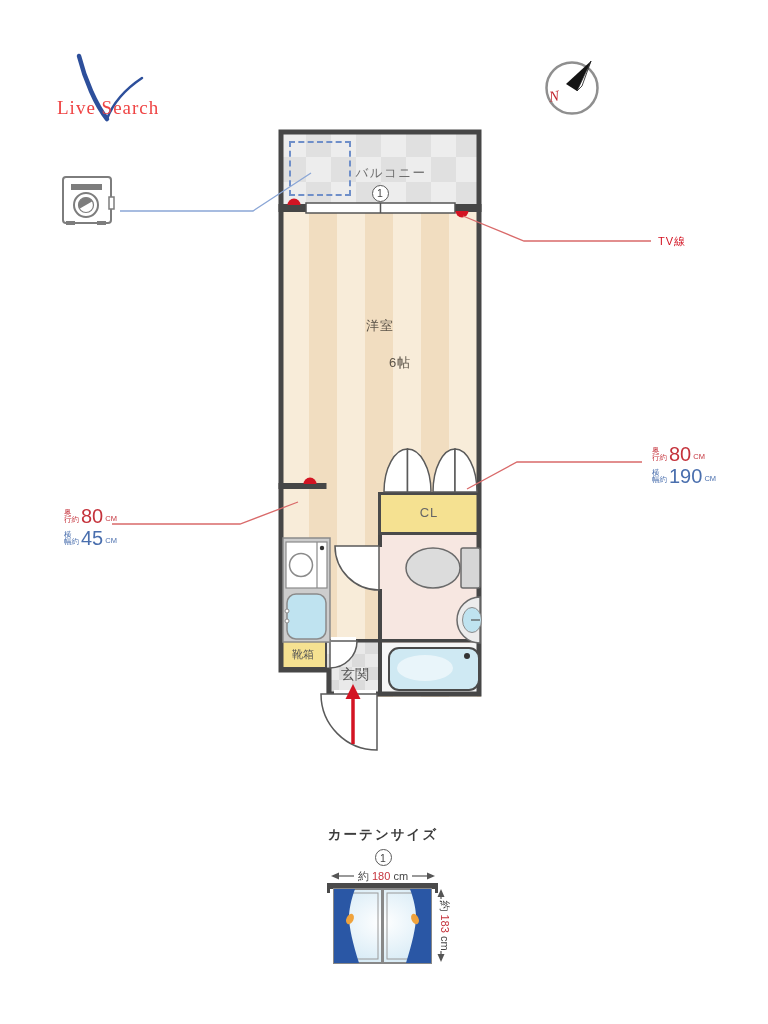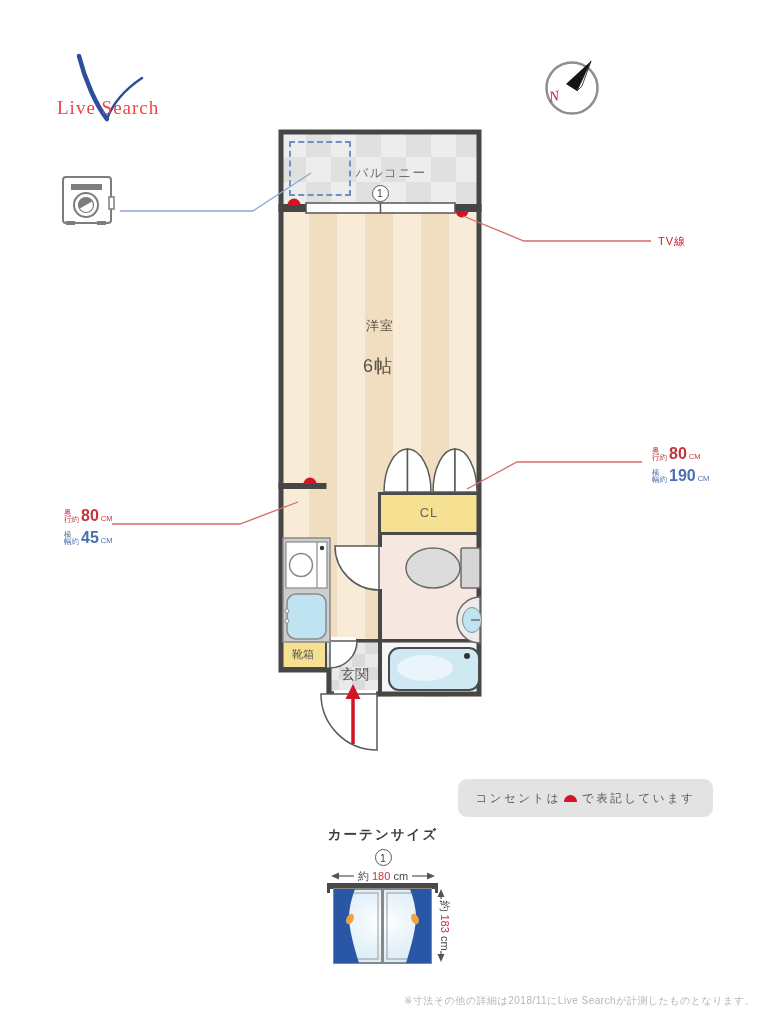--- a/index.html
+++ b/index.html
@@ -22,36 +22,36 @@
   .cl-box { left:378px; top:492px; width:103px; height:43px; background:#f5e191; border:3px solid #4a4a4a; }
   .shoebox-box { left:281px; top:640px; width:46px; height:29px; background:#f5e191; border:2.5px solid #4a4a4a; }
   .washer-dashed { left:289px; top:141px; width:62px; height:55px; border:2px dashed #6f8fc9; }
 
   svg.overlay { position:absolute; left:0; top:0; z-index:2; pointer-events:none; }
 
   .txt { position:absolute; z-index:3; color:#5b5348; }
   .center { text-align:center; }
   .lbl-balcony { left:331px; top:165px; width:120px; font-size:12.5px; letter-spacing:1.5px; color:#6e6e6e; }
   .lbl-room   { left:330px; top:317px; width:100px; font-size:13px; letter-spacing:1px; }
-  .lbl-size   { left:328px; top:354px; width:100px; font-size:18px; letter-spacing:1px; }
+  .lbl-size   { left:350px; top:354px; width:100px; font-size:13px; letter-spacing:1px; }
   .lbl-cl     { left:389px; top:505px; width:80px; font-size:13px; letter-spacing:1px; color:#666; }
   .lbl-shoe   { left:273px; top:647px; width:60px; font-size:11px; color:#555; }
   .lbl-genkan { left:325px; top:666px; width:60px; font-size:14px; color:#555; }
   .lbl-tv     { left:658px; top:234px; font-size:11px; letter-spacing:1px; color:#d31423; }
 
   .num-circle { position:absolute; z-index:3; width:17px; height:17px; border:1.5px solid #5a5a5a;
     border-radius:50%; background:#fff; font-size:10.5px; color:#444;
     display:flex; align-items:center; justify-content:center; }
 
   .meas { position:absolute; z-index:3; display:flex; flex-direction:column; gap:6px; }
   .meas-row { display:flex; align-items:center; gap:2px; }
   .meas-row.red  { color:#c5333c; }
   .meas-row.blue { color:#4a6fae; }
   .meas-tiny { display:flex; flex-direction:column; font-size:7.5px; line-height:7.5px; }
-  .meas-num { font-size:16px; line-height:16px; font-weight:700; }
+  .meas-num { font-size:20px; line-height:16px; font-weight:400; }
   .meas-unit { font-size:7.5px; align-self:flex-end; padding-bottom:1px; }
 
   .notice { left:458px; top:779px; width:255px; height:38px; background:#e3e3e3; border-radius:9px;
     display:flex; align-items:center; justify-content:center; font-size:11.5px; letter-spacing:2.5px;
     color:#595959; z-index:3; position:absolute; }
   .dome { display:inline-block; width:13px; height:7px; background:#d31423;
     border-radius:13px 13px 0 0; margin:0 5px 0 3px; }
 
   .curtain-title { left:313px; top:826px; width:140px; font-size:13.5px; letter-spacing:2px;
     color:#3d3d3d; font-weight:600; }
@@ -251,34 +251,28 @@
     <div class="meas-row blue">
       <span class="meas-tiny">
         <span>横</span>
         <span>幅約</span>
       </span>
       <span class="meas-num">190</span>
       <span class="meas-unit">CM</span>
     </div>
   </div>
 
-  <div class="notice">
-    <span>コンセントは</span>
-    <span class="dome"></span>
-    <span>で表記しています</span>
-  </div>
 
   <div class="txt curtain-title center">カーテンサイズ</div>
   <div class="num-circle" style="left:374.5px; top:849px;">1</div>
   <div class="txt cw-label center">
     <span>約</span>
     <span class="meas-red-inline">180</span>
     <span>cm</span>
   </div>
   <div class="txt ch-label">
     <span>約</span>
     <span class="meas-red-inline">183</span>
     <span>cm</span>
   </div>
 
-  <div class="txt footer">※寸法その他の詳細は2018/11にLive Searchが計測したものとなります。</div>
 
 </div>
 
 </body></html>

